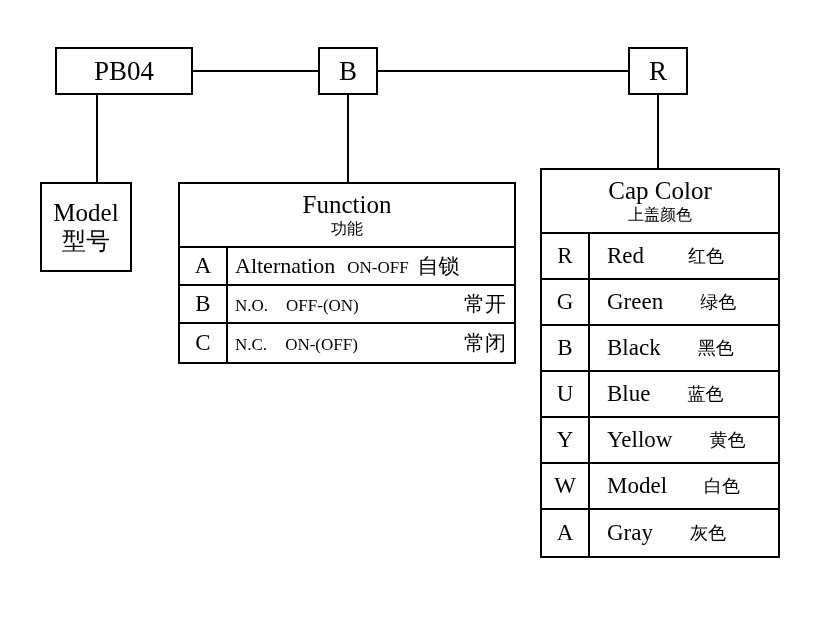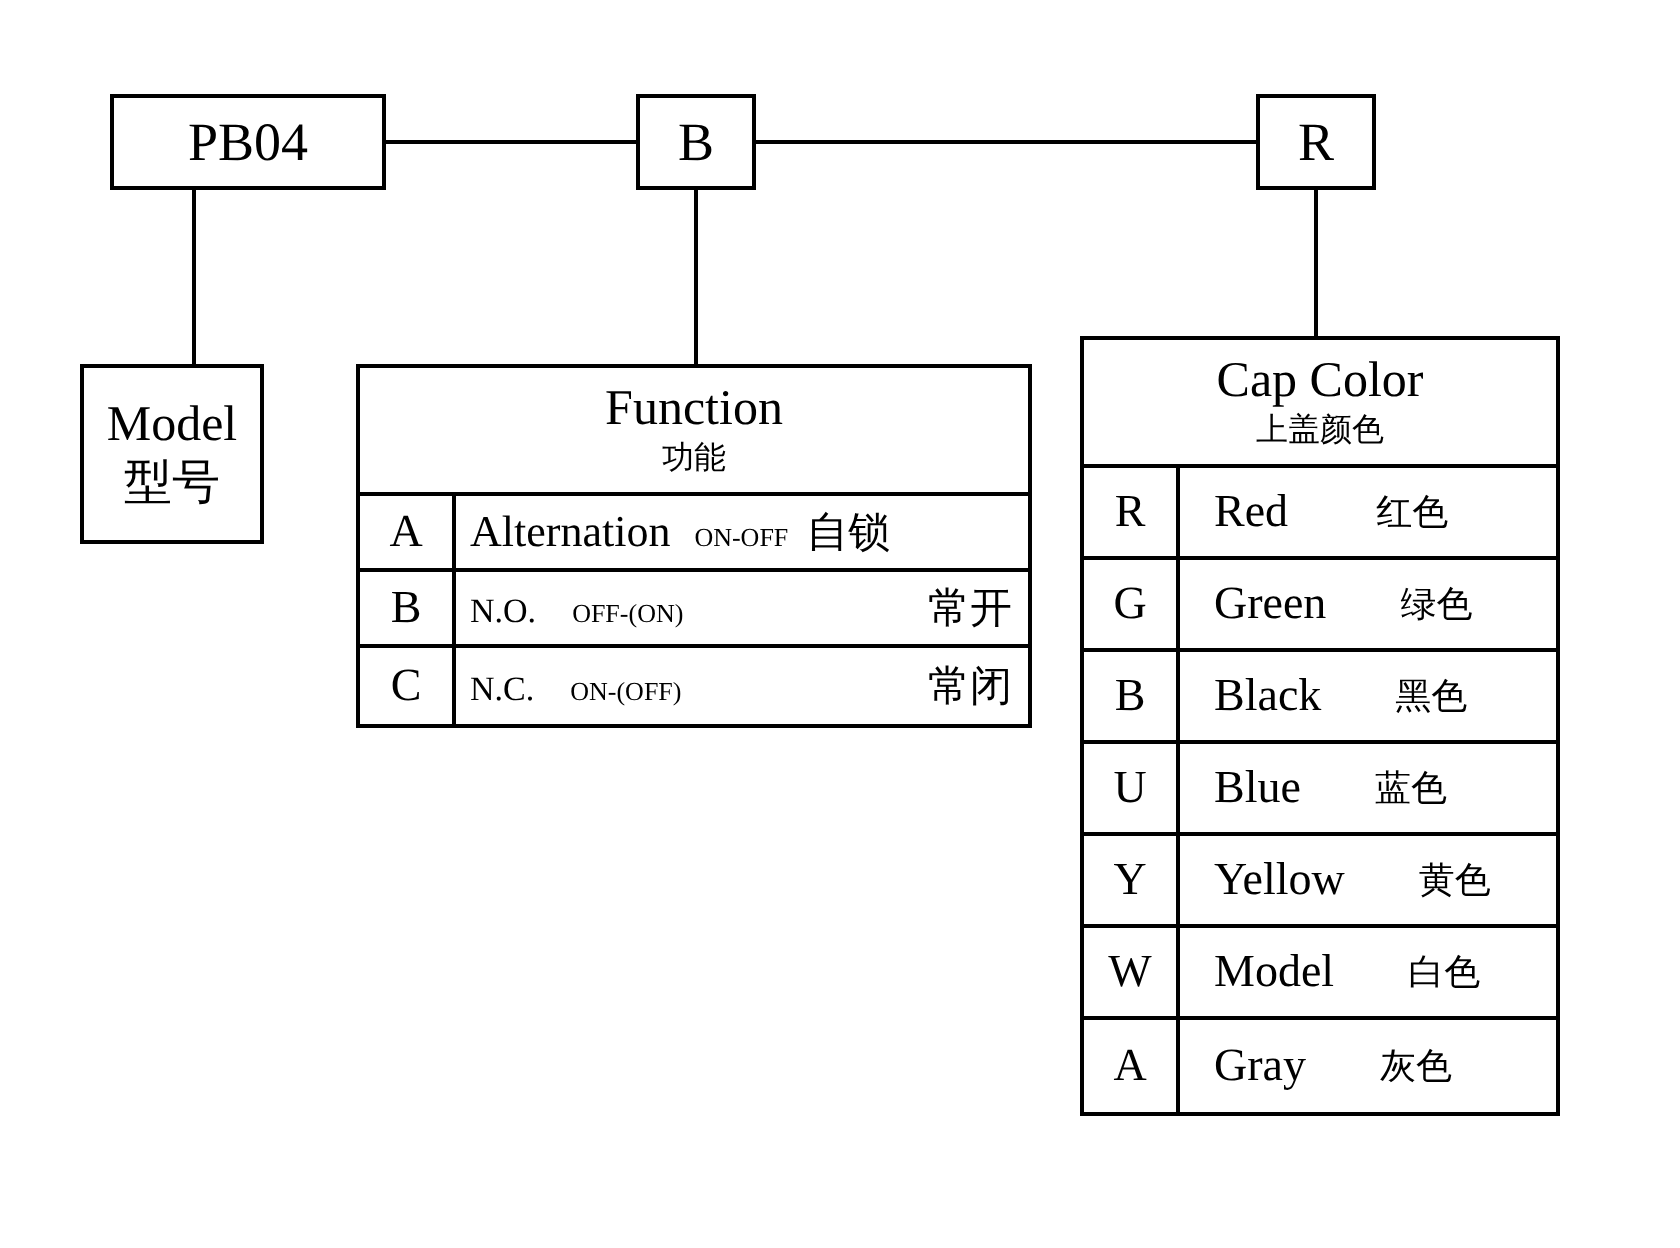--- a/index.html
+++ b/index.html
@@ -113,21 +113,21 @@
   #legend-function .cell-code { width: 48px; }
   #legend-function .cell-desc { padding: 0 8px 0 7px; }
 
   .fn-line {
     display: flex;
     align-items: baseline;
     width: 100%;
   }
   .fn-term   { font-size: 22px; white-space: nowrap; }
   .fn-term-s { font-size: 17px; white-space: nowrap; }
-  .fn-state  { font-size: 13px; white-space: nowrap; }
+  .fn-state  { font-size: 17px; white-space: nowrap; }
   .fn-cn {
     font-size: 21px;
     font-family: "DejaVu Sans", sans-serif;
     white-space: nowrap;
     margin-left: auto;
   }
   .gap-a { width: 12px; flex: 0 0 auto; }
   .gap-b { width: 18px; flex: 0 0 auto; }
   .fn-cn-a { margin-left: 9px; }
 

